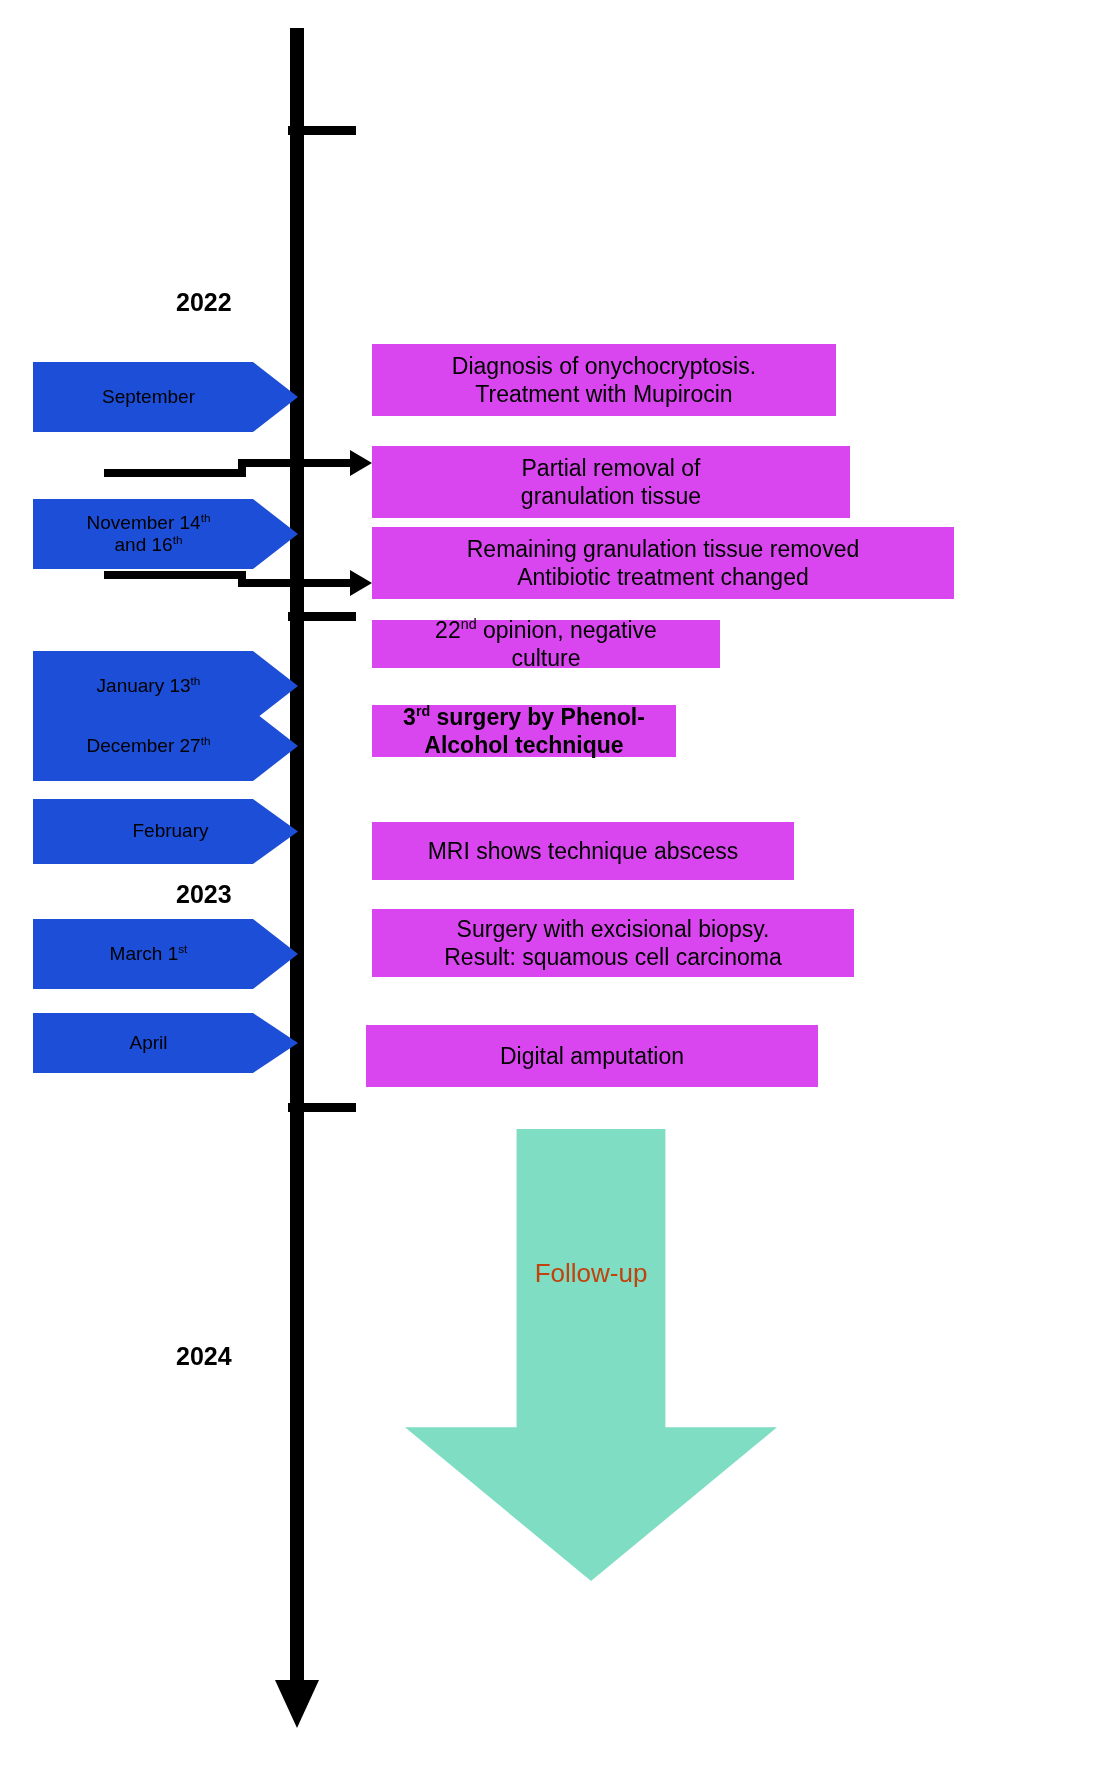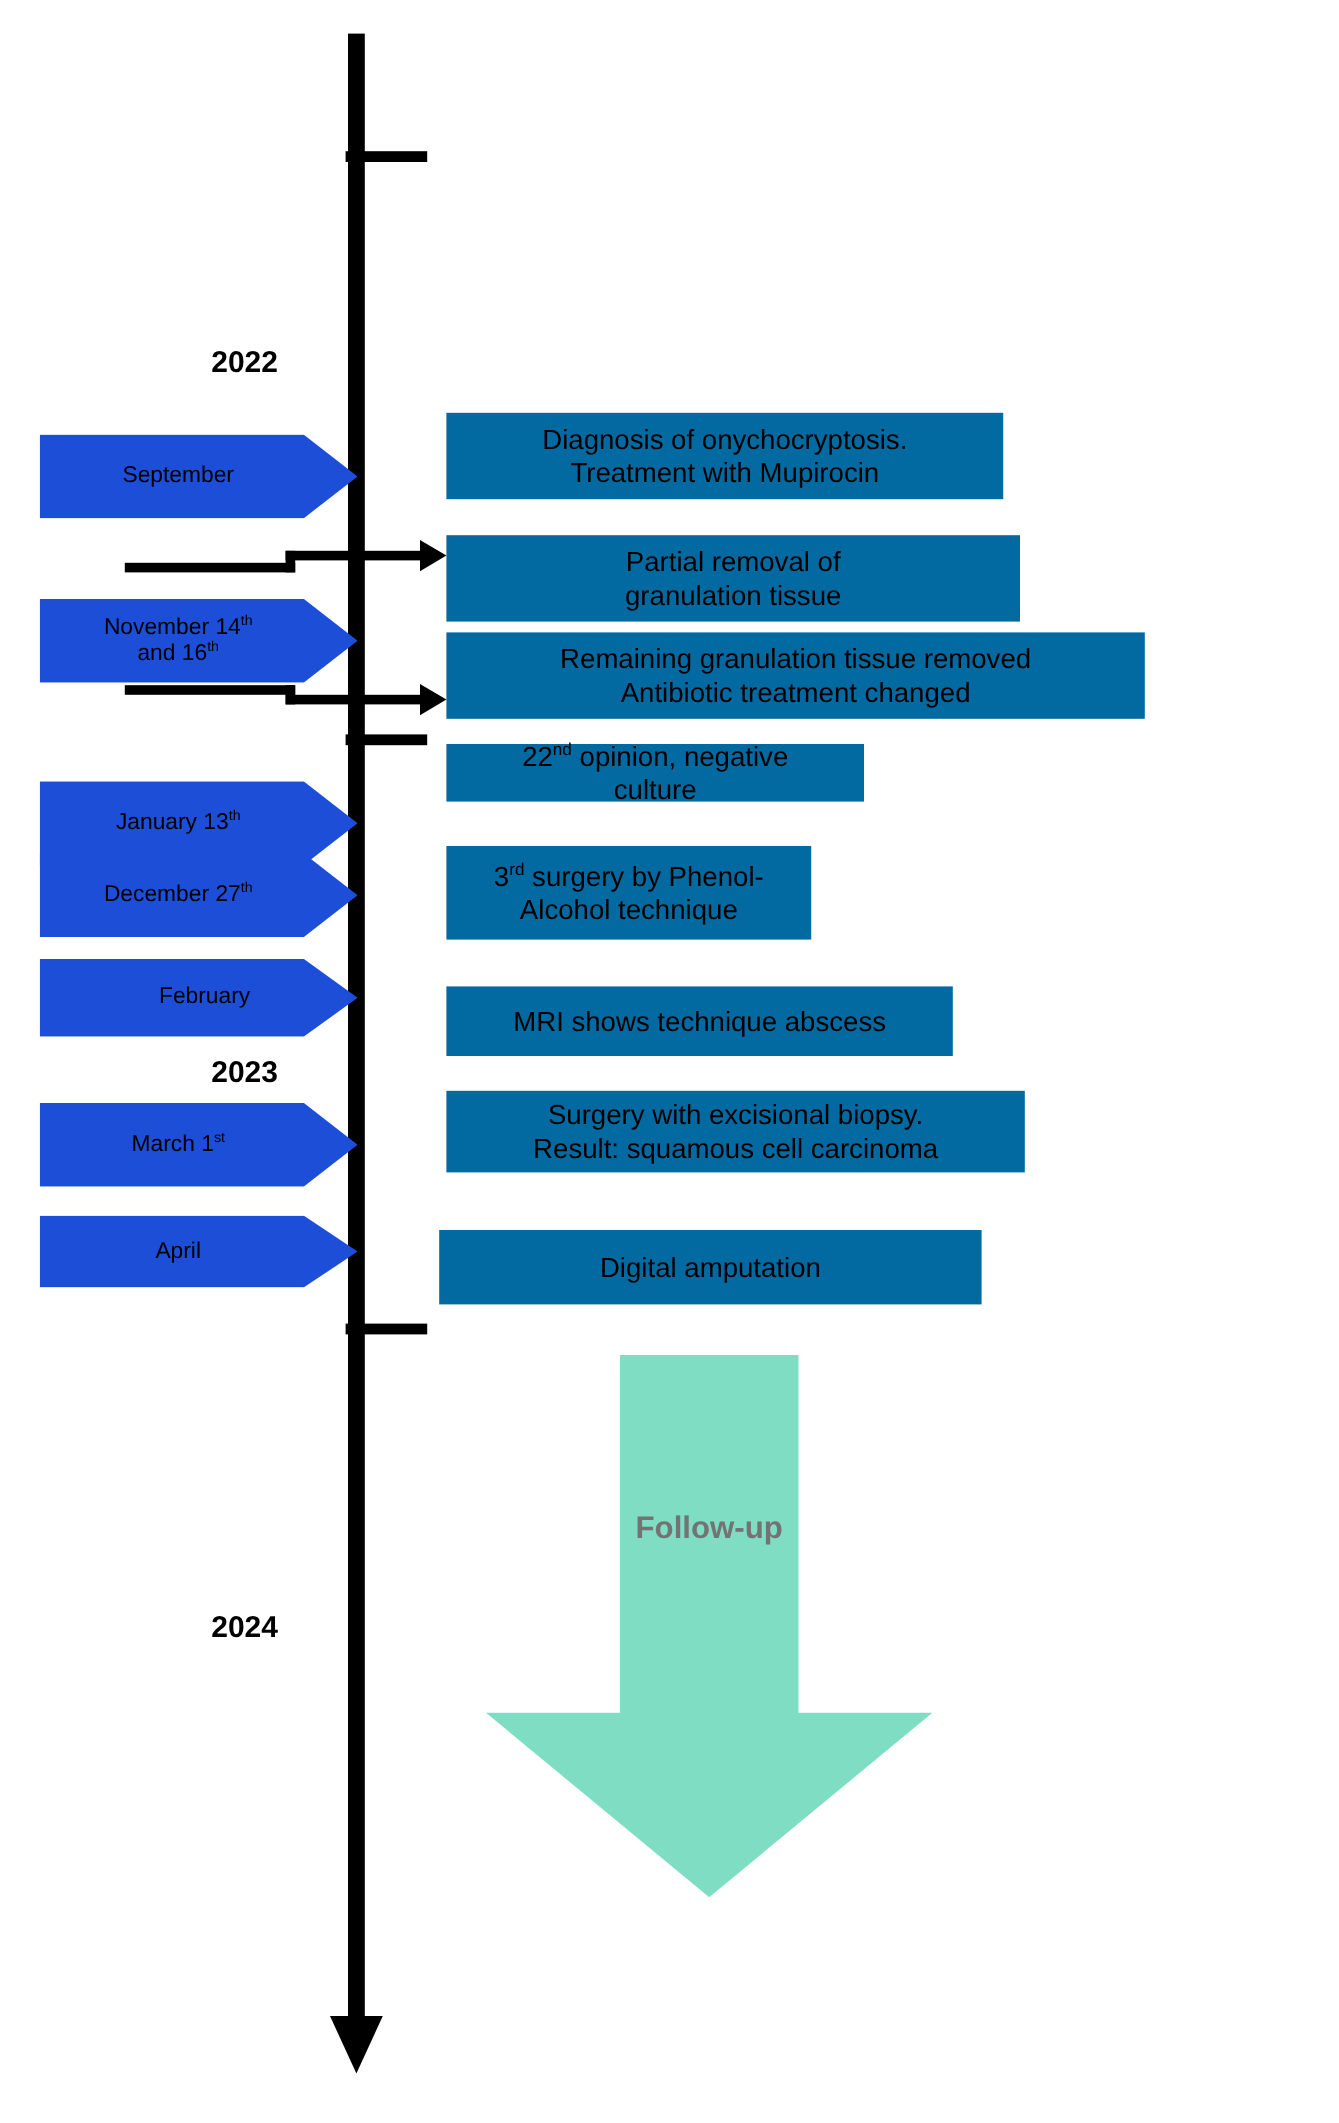--- a/index.html
+++ b/index.html
@@ -73,21 +73,21 @@
     box-sizing: border-box;
     padding-right: 34px;
   }
   .date-chevron .label {
     display: block;
   }
 
   
   .event-box {
     position: absolute;
-    background: #0369a1;
+    background: #d946ef;
     color: #000000;
     font-size: 23px;
     display: flex;
     align-items: center;
     justify-content: center;
     text-align: center;
     line-height: 1.22;
     box-sizing: border-box;
     padding: 2px 0;
   }
@@ -109,24 +109,23 @@
   
   .followup-arrow {
     position: absolute;
     background: #7EDDC3;
     -webkit-clip-path: polygon(30% 0, 70% 0, 70% 66%, 100% 66%, 50% 100%, 0 66%, 30% 66%);
     clip-path: polygon(30% 0, 70% 0, 70% 66%, 100% 66%, 50% 100%, 0 66%, 30% 66%);
   }
   .followup-label {
     position: absolute;
     font-size: 26px;
-    color: #737373;
+    color: #c2410c;
     text-align: center;
     white-space: nowrap;
-    font-weight: bold;
   }
 
   sup {
     font-size: 0.62em;
     vertical-align: super;
     line-height: 0;
   }
 </style>
 </head>
 <body>
@@ -208,21 +207,21 @@
       <span>Remaining granulation tissue removed</span><br><span>Antibiotic treatment changed</span>
     </span>
   </div>
 
   <div class="event-box" style="left:372px; top:620px; width:348px; height:48px;">
     <span>
       <span>22</span><sup>nd</sup><span> opinion, negative</span><br><span>culture</span>
     </span>
   </div>
 
-  <div class="event-box" style="left:372px; top:705px; width:304px; height:78px;">
+  <div class="event-box" style="left:372px; top:705px; width:304px; height:52px;font-weight:bold;">
     <span>
       <span>3</span><sup>rd</sup><span> surgery by Phenol-</span><br><span>Alcohol technique</span>
     </span>
   </div>
 
   <div class="event-box" style="left:372px; top:822px; width:422px; height:58px;">
     <span class="label">MRI shows technique abscess</span>
   </div>
 
   <div class="event-box" style="left:372px; top:909px; width:482px; height:68px;">

